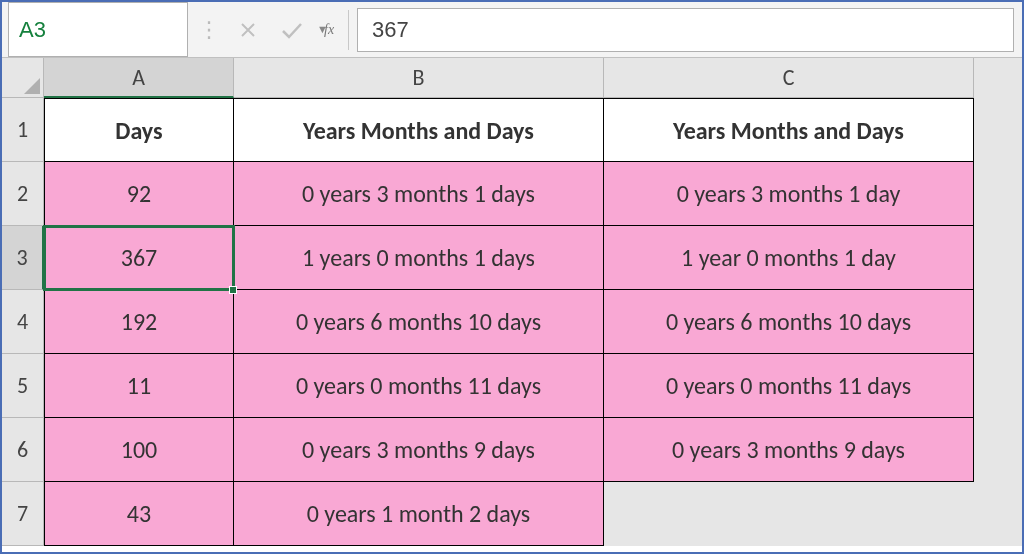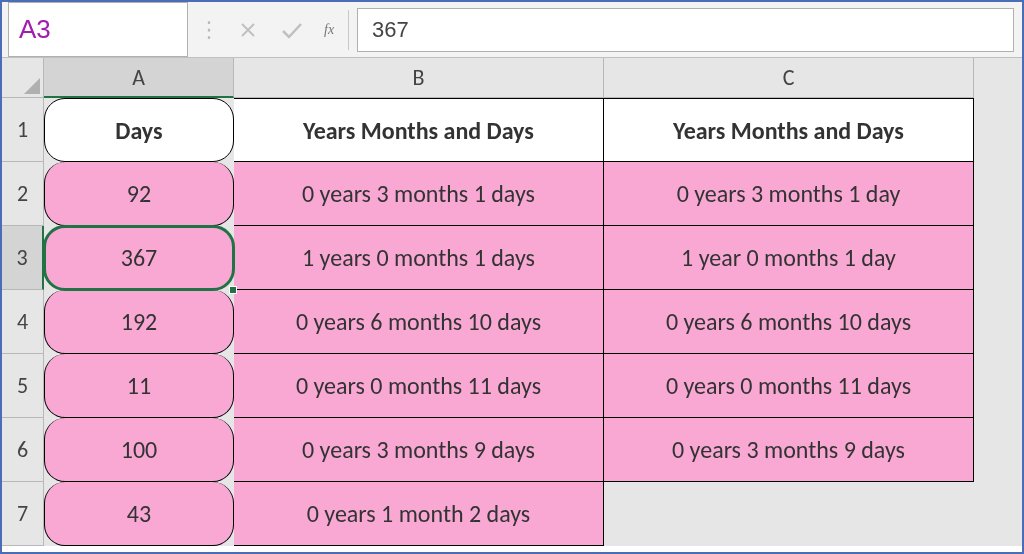--- a/index.html
+++ b/index.html
@@ -31,23 +31,23 @@
       height: 100%;
       background: #fff;
       border: 1px solid #b0b0b0;
       margin: 6px 4px 6px 6px;
     }
     .name-box {
       flex: 1;
       height: 100%;
       border: none;
       outline: none;
-      font-size: 26px;
+      font-size: 22px;
       padding: 0 10px;
-      color: #a21caf;
+      color: #15803d;
       background: transparent;
     }
     .dropdown-icon {
       width: 18px;
       text-align: center;
       color: #888;
       font-size: 11px;
       padding-right: 8px;
     }
     .divider {
@@ -153,21 +153,20 @@
       height: 64px;
       position: relative;
     }
     .cell.header-cell {
       font-weight: bold;
       background: #fff;
       border-top: 1px solid #000;
     }
     .cell.col-a {
       border-left: 1px solid #000;
-      border-radius: 21px;
     }
     .selected-cell {
       outline: 3px solid #217346;
       outline-offset: -2px;
       z-index: 2;
     }
     .fill-handle {
       position: absolute;
       right: -4px;
       bottom: -5px;

